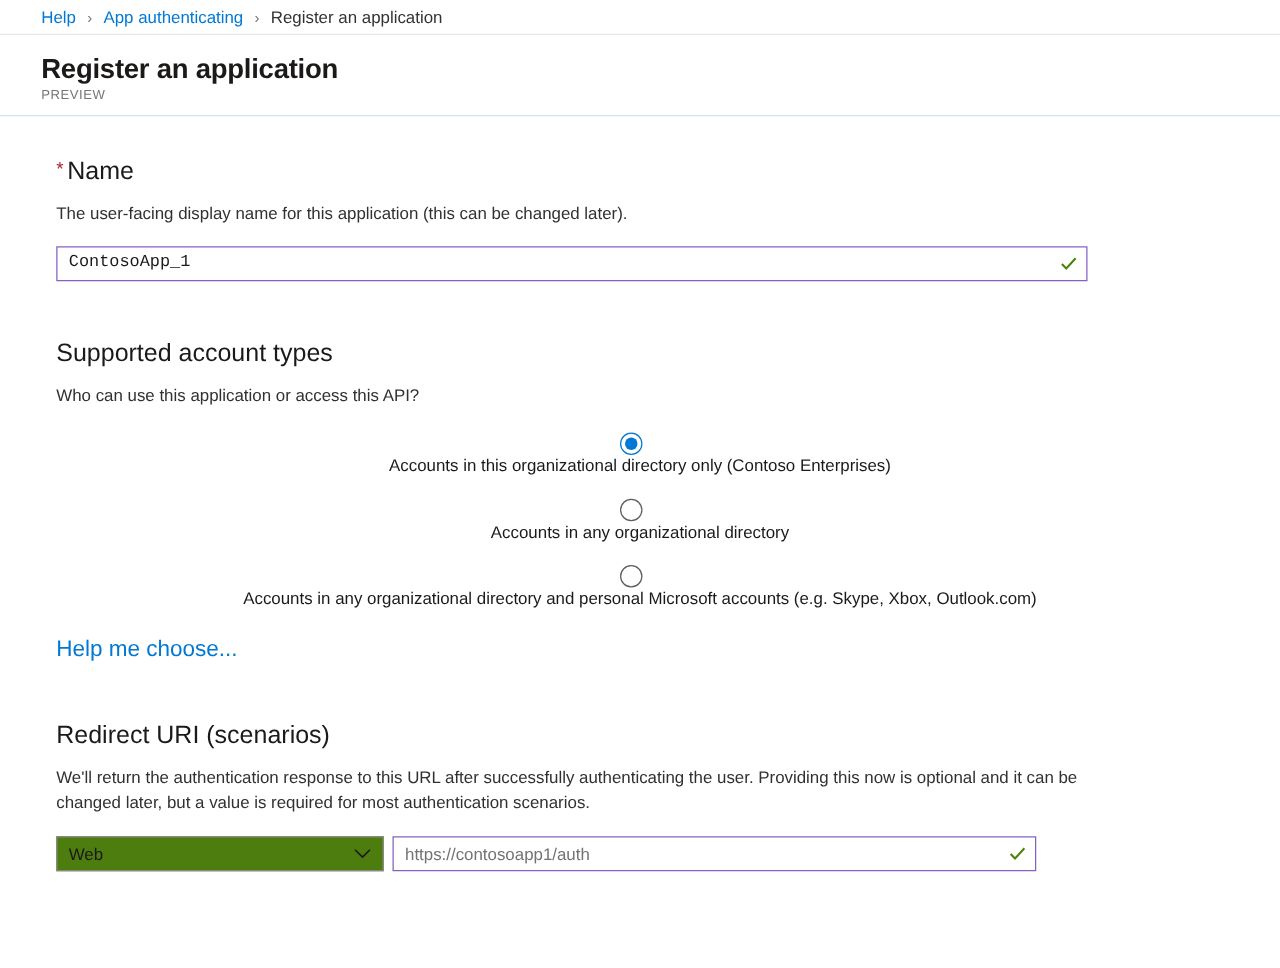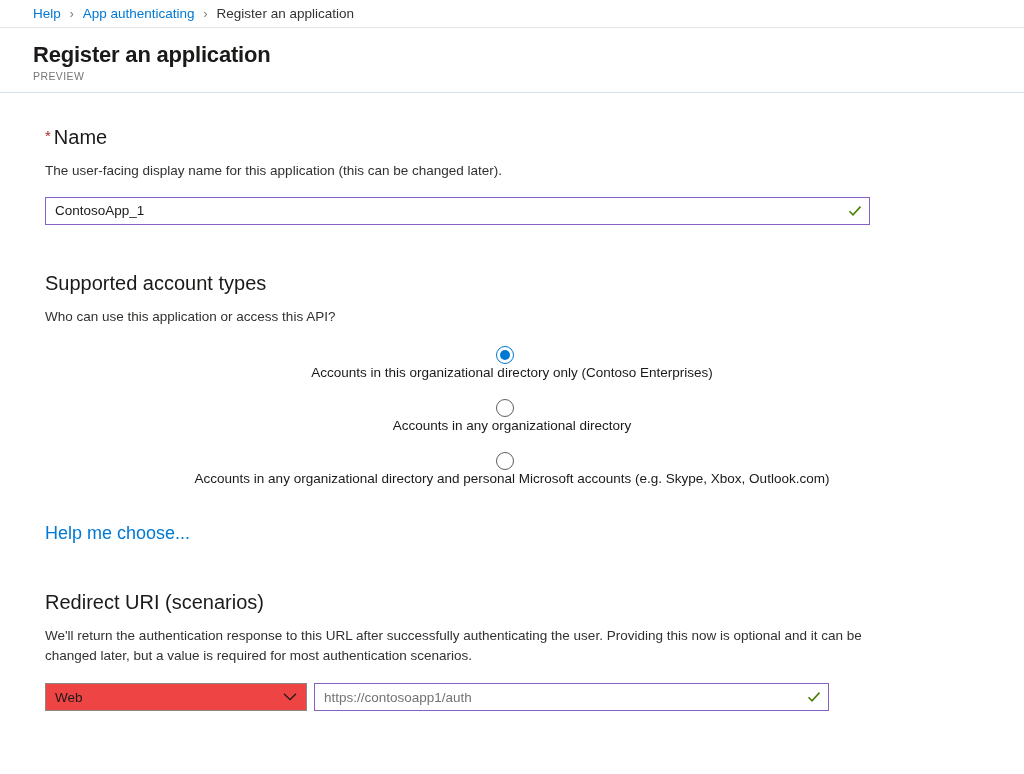--- a/index.html
+++ b/index.html
@@ -97,21 +97,21 @@
     height: 26px;
     border: 1px solid #8a2be2;
     border-color: #8661c5;
     background: #ffffff;
     display: flex;
     align-items: center;
   }
   .input-wrap input {
     border: none;
     outline: none;
-    font-family: Liberation Sans, sans-serif;
+    font-family: Liberation Mono, monospace;
     font-size: 13.5px;
     color: #1b1a19;
     padding: 0 26px 0 9px;
     width: 100%;
     height: 100%;
     background: transparent;
   }
   .check-icon {
     position: absolute;
     right: 7px;
@@ -122,21 +122,21 @@
 
   
   .radio-group { margin-top: 20px; }
   .radio-row {
     display: flex;
     align-items: center;
     margin-bottom: 17px;
     cursor: pointer;
     flex-direction: column;
   }
-  .radio-row:last-child { margin-bottom: 14px; }
+  .radio-row:last-child { margin-bottom: 0; }
   .radio-circle {
     width: 18px;
     height: 18px;
     border-radius: 50%;
     border: 1px solid #605e5c;
     background: #ffffff;
     box-sizing: border-box;
     flex: 0 0 auto;
     margin-right: 14px;
     position: relative;
@@ -173,21 +173,21 @@
   .uri-row {
     display: flex;
     align-items: center;
     margin-top: 18px;
   }
   .select-wrap {
     position: relative;
     width: 262px;
     height: 28px;
     border: 1px solid #8a8886;
-    background: #ef4444;
+    background: #4d7c0f;
     display: flex;
     align-items: center;
     box-sizing: border-box;
   }
   .select-wrap .sel-value {
     font-size: 13.5px;
     color: #1b1a19;
     padding-left: 9px;
   }
   .chevron {

